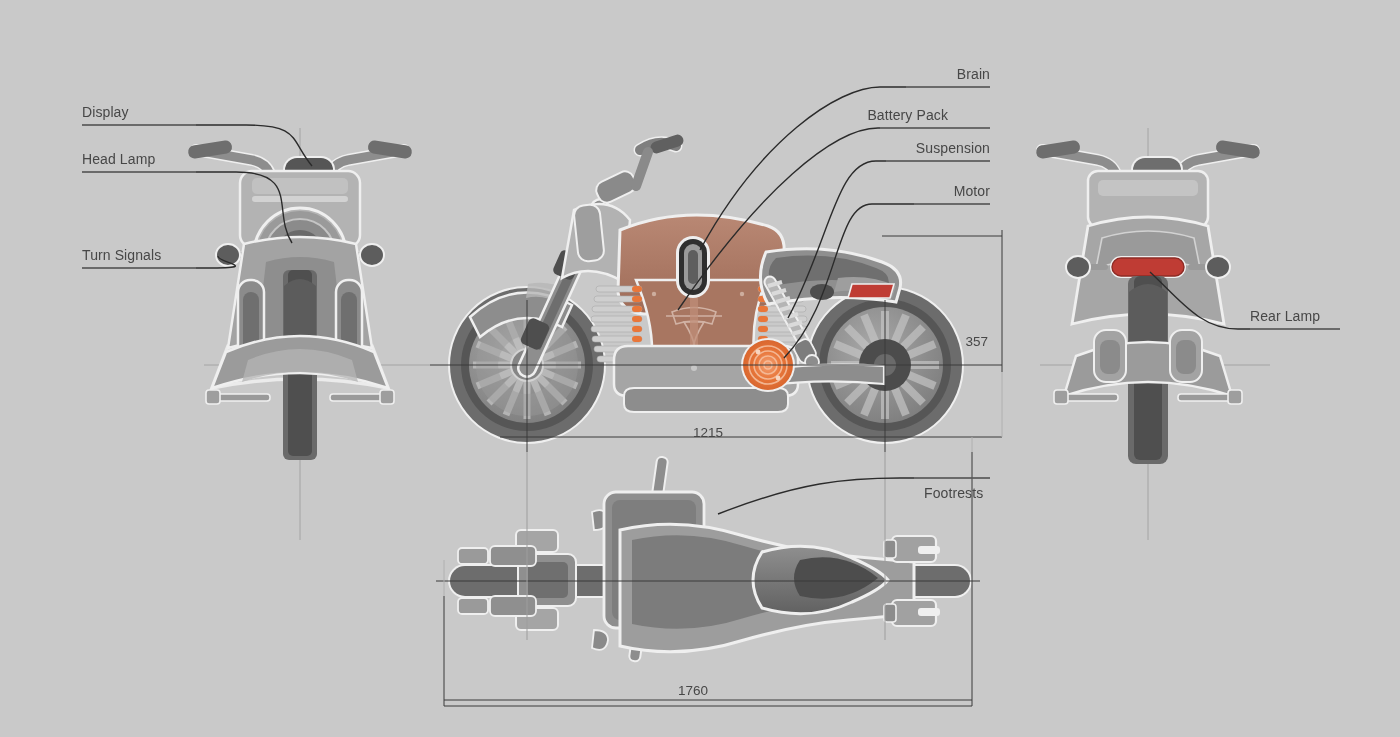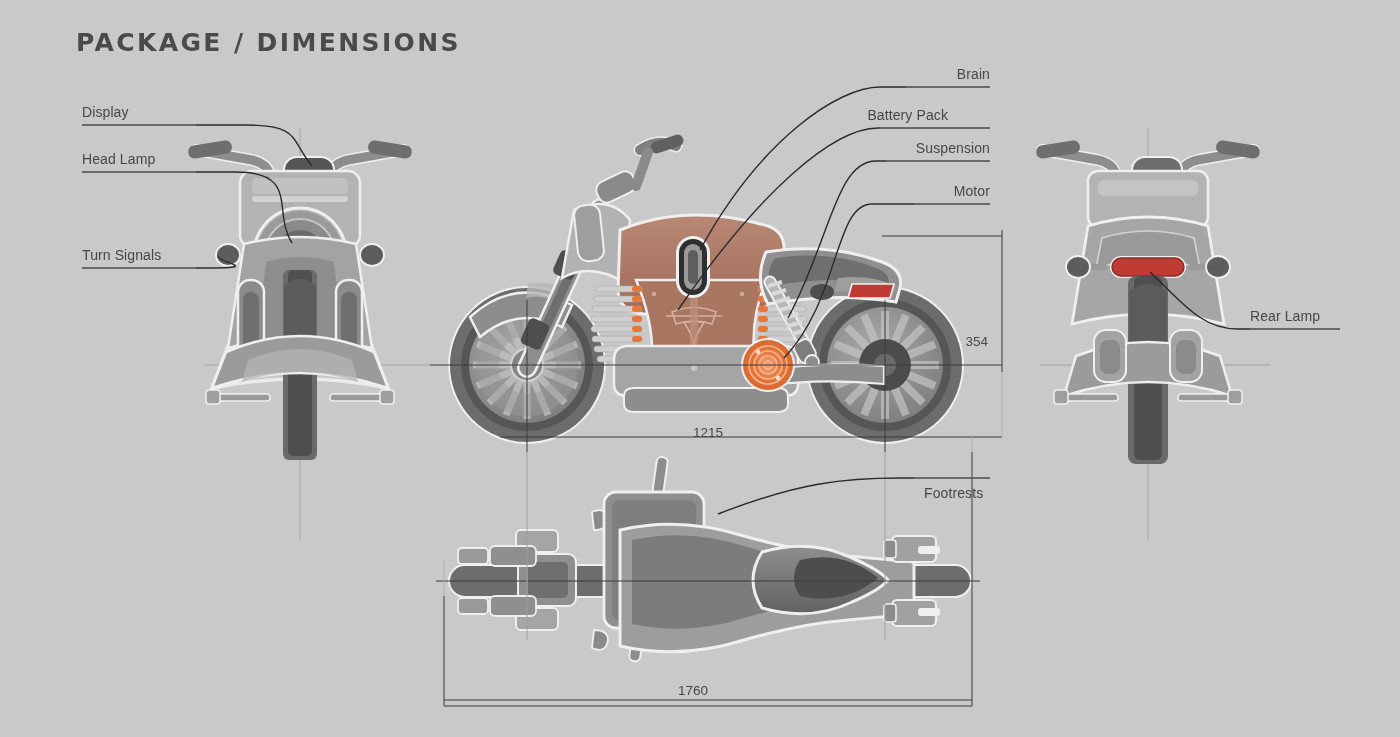--- a/index.html
+++ b/index.html
@@ -536,30 +536,29 @@
       <line x1="82" y1="268" x2="196" y2="268"></line>
       <line x1="906" y1="87" x2="990" y2="87"></line>
       <line x1="880" y1="128" x2="990" y2="128"></line>
       <line x1="886" y1="161" x2="990" y2="161"></line>
       <line x1="914" y1="204" x2="990" y2="204"></line>
       <line x1="1250" y1="329" x2="1340" y2="329"></line>
       <line x1="914" y1="478" x2="990" y2="478"></line>
     </g>
   </svg>
 
-  <div id="page-title">PACKAGE / DIMENSIONS</div>
 
   <div class="anno" style="left:82px; top:104px;">Display</div>
   <div class="anno" style="left:82px; top:151px;">Head Lamp</div>
   <div class="anno" style="left:82px; top:247px;">Turn Signals</div>
 
   <div class="anno right-al" style="left:790px; top:66px;  width:200px;">Brain</div>
   <div class="anno right-al" style="left:748px; top:107px; width:200px;">Battery Pack</div>
   <div class="anno right-al" style="left:790px; top:140px; width:200px;">Suspension</div>
   <div class="anno right-al" style="left:790px; top:183px; width:200px;">Motor</div>
   <div class="anno" style="left:1250px; top:308px;">Rear Lamp</div>
   <div class="anno" style="left:924px;  top:457px;margin-top:28px;">Footrests</div>
 
-  <div class="dim-label" style="left:950px; top:334px; width:38px; text-align:right;">354</div>
+  <div class="dim-label" style="left:950px; top:334px; width:38px; text-align:right;">357</div>
   <div class="dim-label" style="left:678px; top:425px; width:60px; text-align:center;">1215</div>
   <div class="dim-label" style="left:678px; top:683px; width:60px; ">1760</div>
 
 </div>
 
 </body></html>

